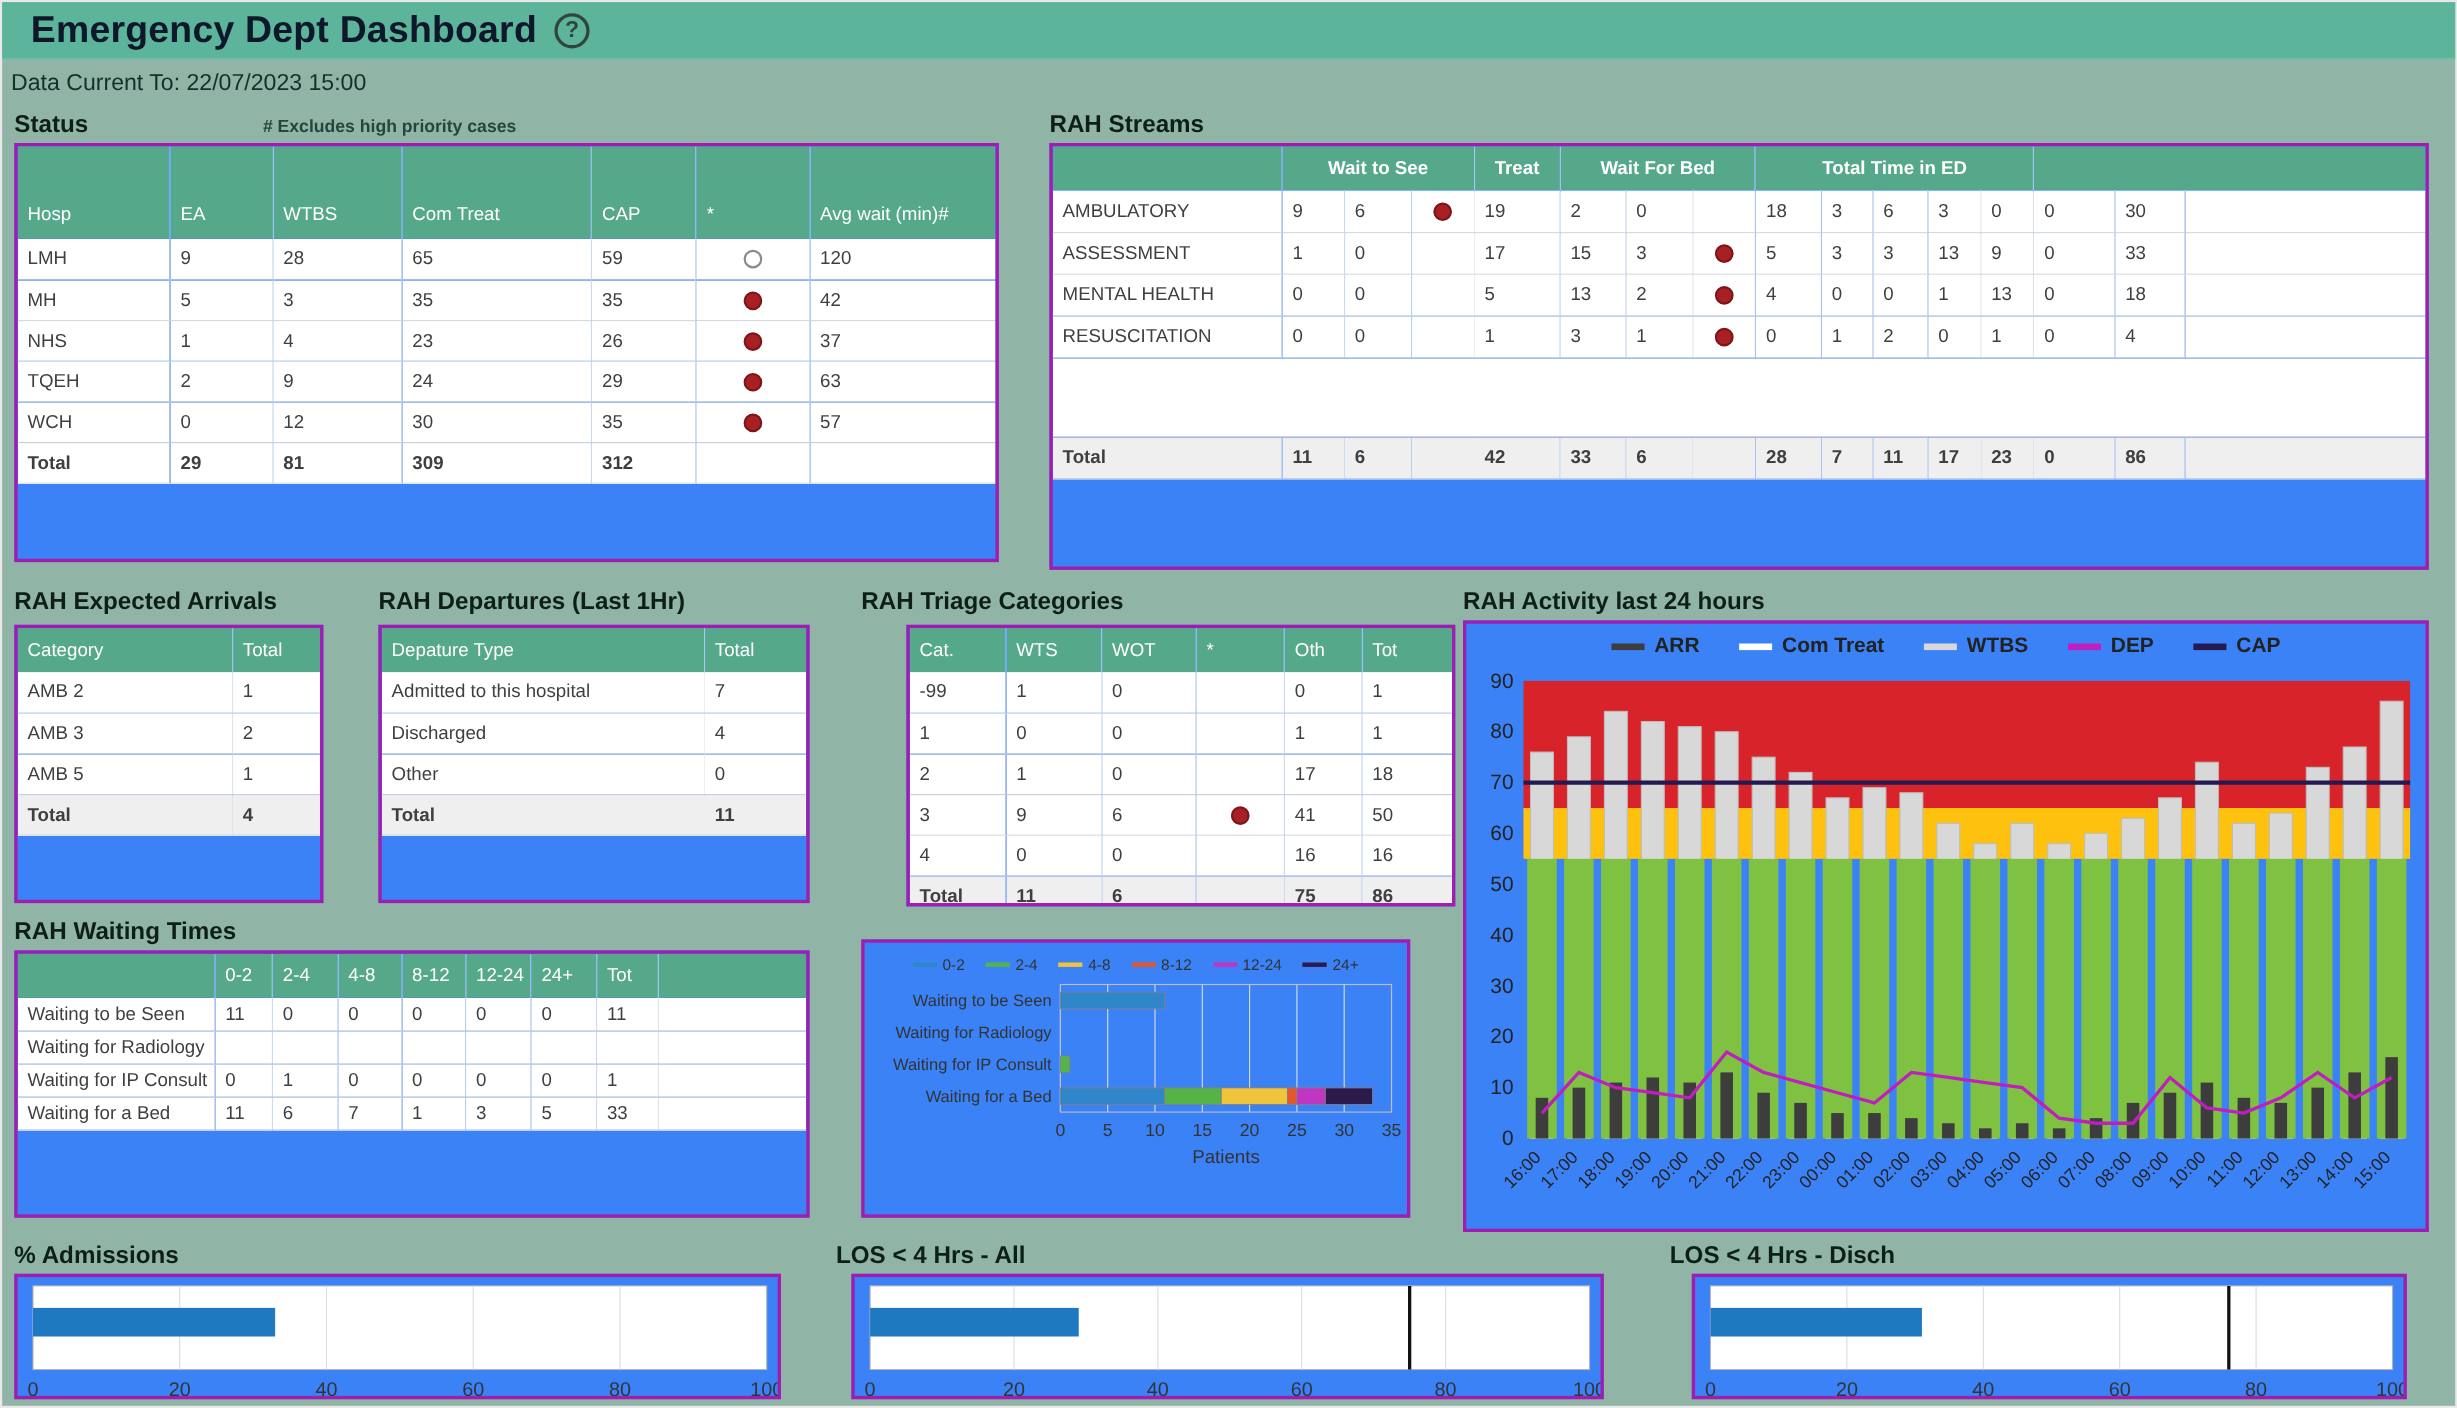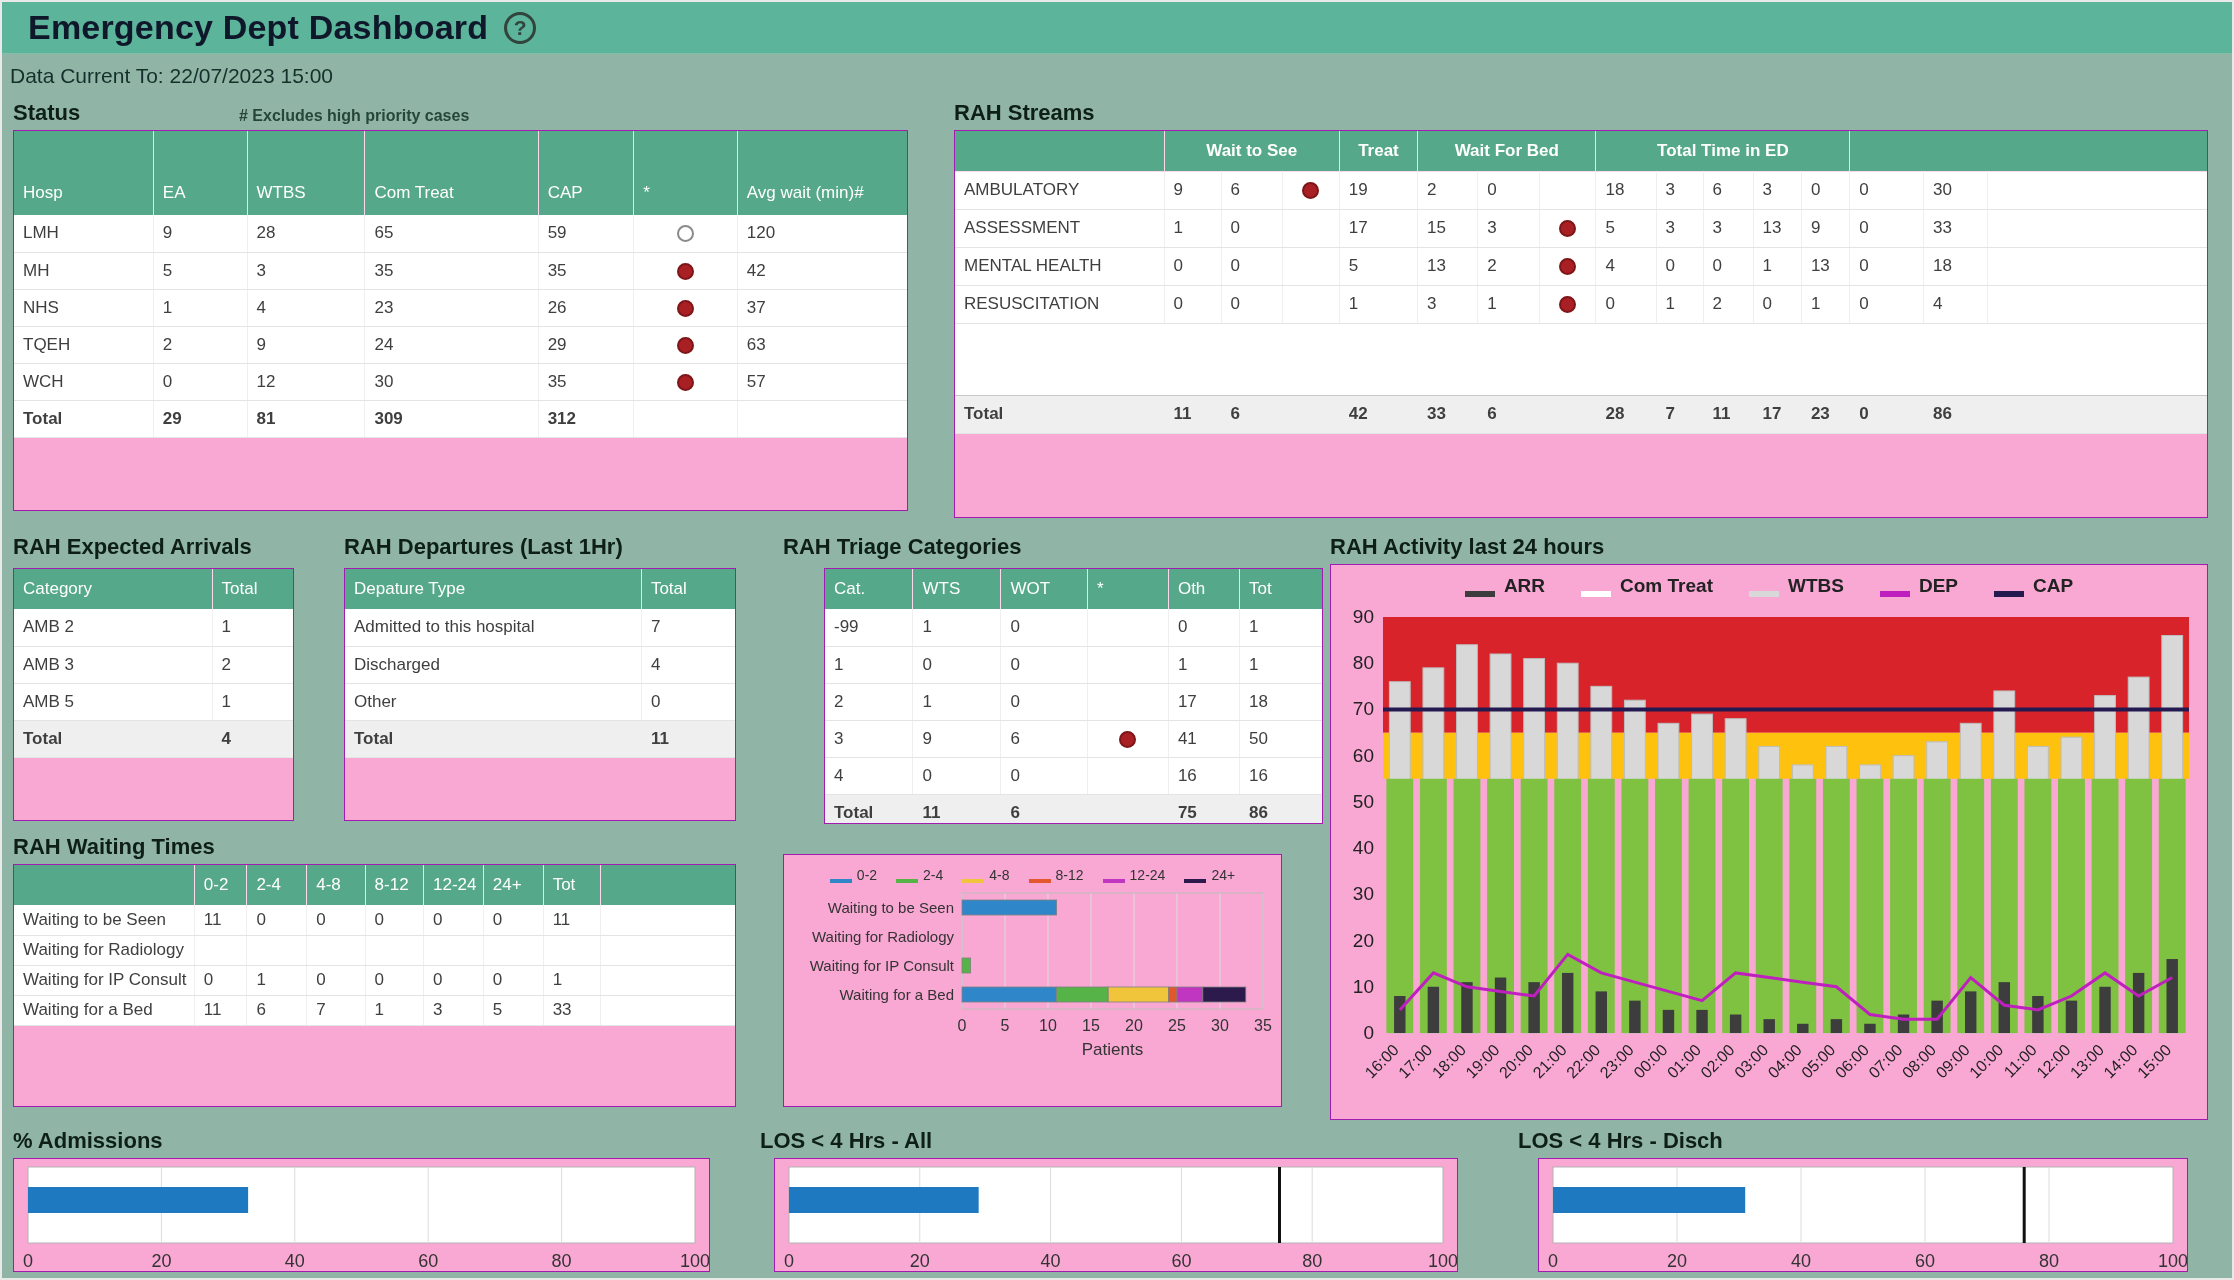--- a/index.html
+++ b/index.html
@@ -9,21 +9,21 @@
     font-family:"Liberation Sans",sans-serif;border:2px solid #e9e9e9;
   }
   .titlebar{position:absolute;left:0;top:0;width:100%;height:52px;background:#5cb49a;
     display:flex;align-items:center;padding-left:26px;gap:16px;border-bottom:1px solid #7fc0ab}
   .title{font-size:34px;font-weight:bold;color:#0f172a;letter-spacing:.2px}
   .help{width:32px;height:32px;border:3px solid #31453c;border-radius:50%;display:flex;
     align-items:center;justify-content:center;font-size:21px;font-weight:bold;color:#31453c;cursor:pointer}
   .datacurrent{position:absolute;left:8px;top:62px;font-size:21px;font-weight:normal;color:#14302a}
   .sec-label{position:absolute;font-size:22px;font-weight:bold;color:#0e1f18;white-space:nowrap}
   .note{position:absolute;font-size:16px;font-weight:bold;color:#27453a;white-space:nowrap}
-  .panel{position:absolute;background:#f9a8d4;border:1px solid #a21caf;overflow:hidden}
+  .panel{position:absolute;background:#3b82f6;border:3px solid #a21caf;overflow:hidden}
 
   table.dtable{width:100%;border-collapse:collapse;table-layout:fixed;font-size:17px;color:#3f3f3f}
   .dtable th{background:#56a88b;color:#fff;font-weight:normal;text-align:left;padding:3px 9px;
     border-left:1px solid rgba(255,255,255,.55);vertical-align:middle;overflow:hidden;white-space:nowrap}
   .dtable tr.group-row th{text-align:center;font-weight:bold;height:40px;border-bottom:1px solid rgba(255,255,255,.55)}
   .dtable td{padding:2px 9px;border-bottom:1px solid #e4e4e4;border-left:1px solid #efefef;
     vertical-align:middle;overflow:hidden;white-space:nowrap;background:#fff}
   .dtable td:first-child,.dtable th:first-child{border-left:none}
   .status-t .head-row th{height:84px;vertical-align:bottom;padding-bottom:12px}
   .status-t tbody tr{height:37px}
@@ -41,21 +41,21 @@
   .dot{display:inline-block;width:17px;height:17px;border-radius:50%;vertical-align:middle}
   .dot.red{background:#a92024;border:2px solid #7e1518}
   .dot.open{background:#fff;border:2px solid #8a8a8a}
 
   .act-legend{height:42px;display:flex;align-items:center;justify-content:center;gap:36px;
     font-size:19px;font-weight:bold;color:#222}
   .act-legend .lg-swatch{display:inline-block;width:30px;height:6px;margin-right:9px;vertical-align:middle}
   .wc-legend{height:32px;display:flex;align-items:center;justify-content:center;gap:19px;
     font-size:14px;color:#333;padding-top:8px}
   .wc-legend .lg-swatch{display:inline-block;width:22px;height:4px;margin-right:5px;vertical-align:middle}
-  .lg-item{display:flex;align-items:flex-end}
+  .lg-item{display:flex;align-items:center}
   svg text{font-family:"Liberation Sans",sans-serif}
 </style>
 </head>
 <body>
 
 <div class="titlebar">
   <span class="title">Emergency Dept Dashboard</span>
   <span class="help">?</span>
 </div>
 <div class="datacurrent">Data Current To: 22/07/2023 15:00</div>

